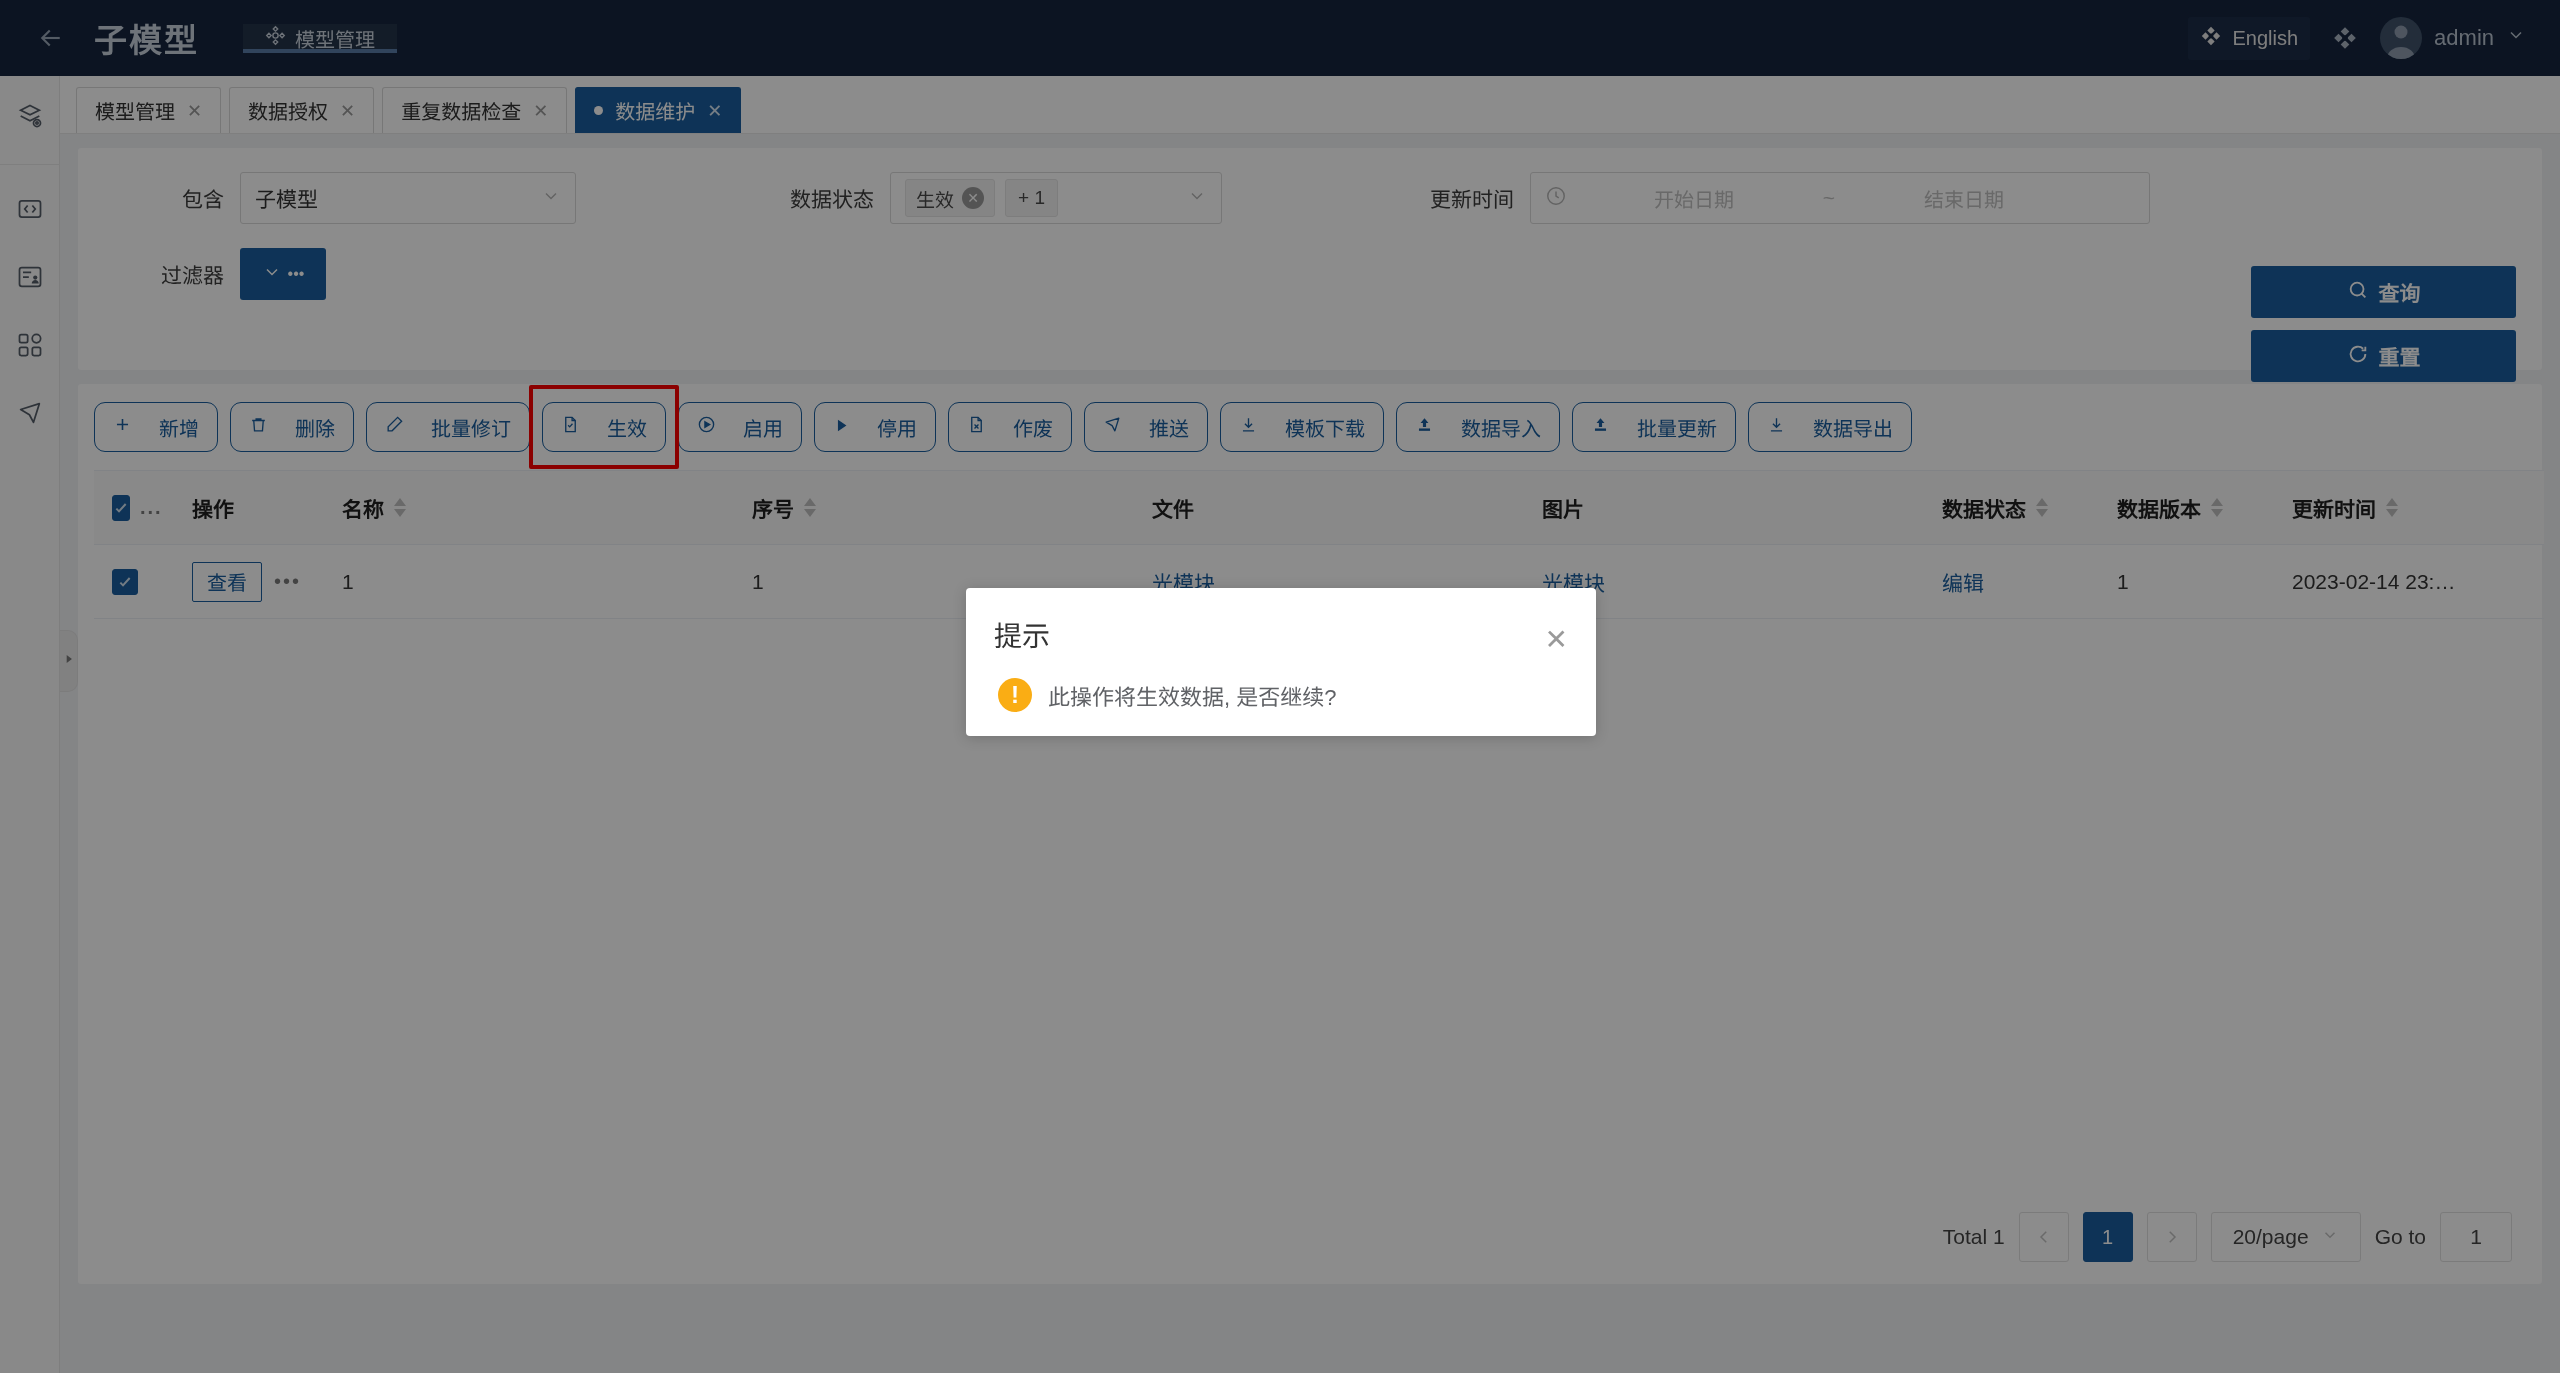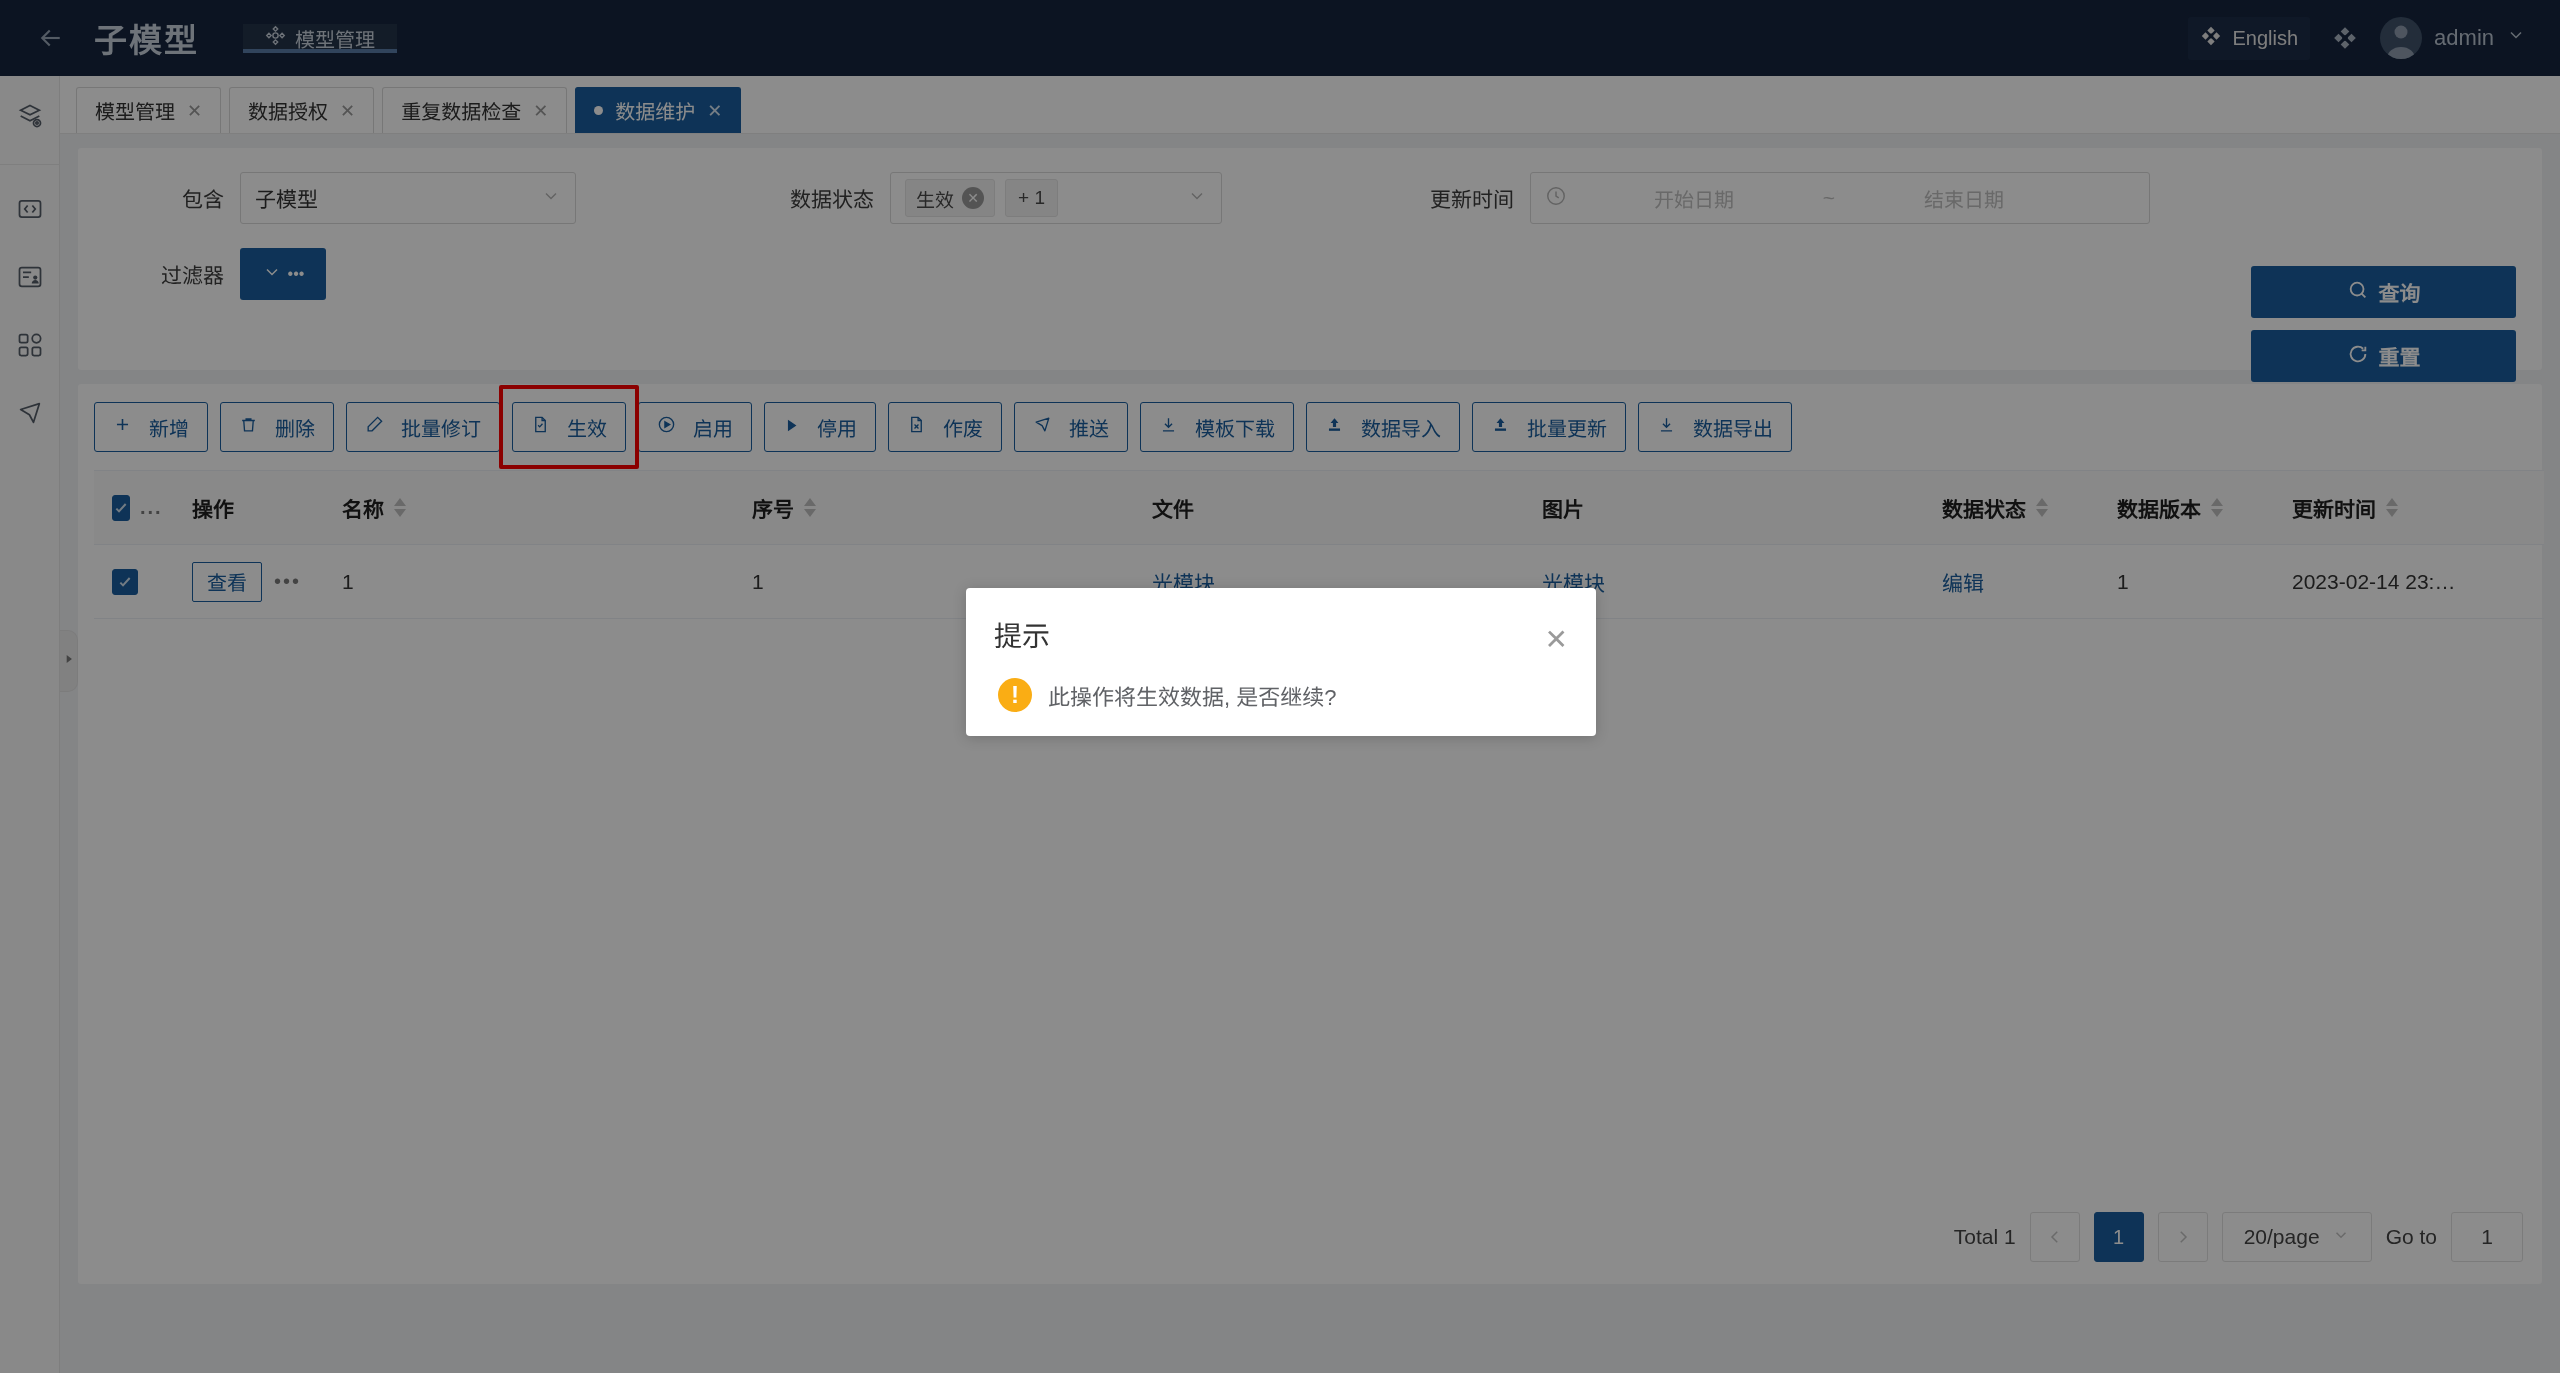--- a/index.html
+++ b/index.html
@@ -271,23 +271,23 @@
     padding: 18px 16px 0 16px;
   }
   .toolbar {
     display: flex; gap: 12px; flex-wrap: nowrap;
   }
   .tb-btn {
     height: 50px;
     border: 1px solid #1a5e9e;
     color: #1a5e9e;
     background: #fff;
-    border-radius: 3px;
+    border-radius: 11px;
     display: inline-flex; align-items: center; justify-content: center;
-    gap: 17px;
+    gap: 27px;
     padding: 0 18px;
     font-size: 20px;
     white-space: nowrap;
     cursor: pointer;
   }
   .tb-wrap { position: relative; display: inline-flex; }
   .hl-box {
     position: absolute;
     left: -13px; top: -17px;
     width: calc(100% + 26px); height: calc(100% + 34px);
@@ -355,21 +355,21 @@
     color: #1a5e9e;
     border-radius: 2px;
     font-size: 20px;
     cursor: pointer;
   }
   .link { color: #1a5e9e; cursor: pointer; }
 
   
   .pager {
     position: absolute;
-    right: 19px; bottom: 22px;
+    right: 30px; bottom: 22px;
     display: flex; align-items: center; gap: 14px;
     font-size: 21px; color: #444;
   }
   .pg-btn {
     min-width: 50px; height: 50px;
     border: 1px solid #e0e0e0;
     border-radius: 3px;
     background: #fff;
     display: flex; align-items: center; justify-content: center;
     color: #c2c2c2;

